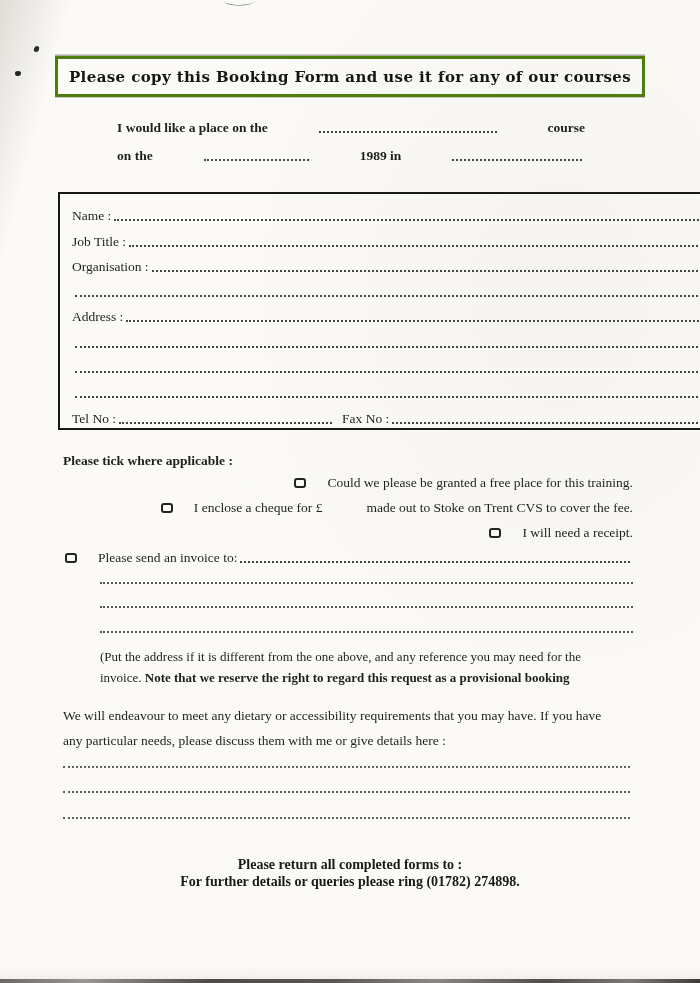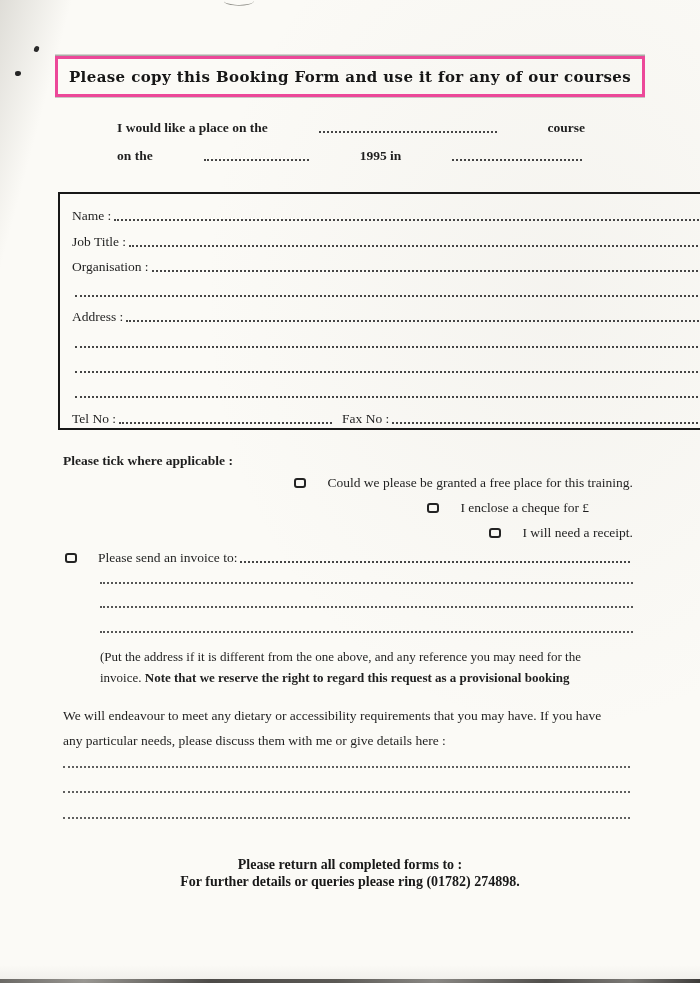--- a/index.html
+++ b/index.html
@@ -20,21 +20,21 @@
   
   .edge-bottom { position:absolute; left:0; right:0; bottom:0; height:4px;
     background:linear-gradient(90deg,#6b6965 0%,#999792 12%,#4d4b48 30%,#5b5955 48%,#8a8884 62%,#504e4b 78%,#7b7975 90%,#3e3c3a 100%); }
   .ink-dot-1 { position:absolute; left:34px; top:46px; width:5px; height:6px; background:#2b2b2b; border-radius:60% 40% 55% 45%; transform:rotate(18deg); }
   .ink-dot-2 { position:absolute; left:15px; top:71px; width:6px; height:5px; background:#242424; border-radius:50% 50% 45% 55%; }
   .scratch-top { position:absolute; left:224px; top:-4px; width:30px; height:10px;
     border-bottom:1.5px solid rgba(110,108,102,.75); border-radius:0 0 100% 60%; transform:rotate(4deg); }
 
   
   .banner { position:absolute; left:55px; top:56px; width:590px; height:41px;
-    border:3px solid #ec4899; box-shadow:0 -1.5px 0 rgba(50,50,48,.4), 0 1px 0 rgba(50,50,48,.25);
+    border:3px solid #4d7c0f; box-shadow:0 -1.5px 0 rgba(50,50,48,.4), 0 1px 0 rgba(50,50,48,.25);
     display:flex; align-items:center; justify-content:center; }
   .banner-text { font-family:"DejaVu Serif", serif; font-weight:bold; font-size:15px; letter-spacing:.4px; color:#161616; }
 
   
   .dotfill { flex:1 1 auto; border-bottom:2px dotted #454545; margin:0 3px 3px 3px; min-width:14px; }
   .dotfill.fixed { flex:0 0 auto; }
   .row { display:flex; align-items:flex-end; white-space:nowrap; }
 
   
   .intro { position:absolute; left:117px; top:116px; width:468px; font-weight:bold; font-size:13.5px; }
@@ -83,21 +83,21 @@
 
   <div class="intro">
     <div class="row">
       <span>I would like a place on the</span>
       <span class="dotfill"></span>
       <span>course</span>
     </div>
     <div class="row">
       <span>on the</span>
       <span class="dotfill fixed" style="width:105px"></span>
-      <span>1995 in</span>
+      <span>1989 in</span>
       <span class="dotfill"></span>
     </div>
   </div>
 
   <div class="details-box">
     <div class="row">
       <span>Name :</span>
       <span class="dotfill"></span>
     </div>
     <div class="row">
@@ -136,20 +136,21 @@
 
   <div class="tick-items">
     <div class="row">
       <span class="checkbox"></span>
       <span class="tick-label">Could we please be granted a free place for this training.</span>
     </div>
     <div class="row">
       <span class="checkbox"></span>
       <span class="tick-label">I enclose a cheque for £</span>
       <span class="amount-gap"></span>
+      <span>made out to Stoke on Trent CVS to cover the fee.</span>
     </div>
     <div class="row">
       <span class="checkbox"></span>
       <span class="tick-label">I will need a receipt.</span>
     </div>
     <div class="row">
       <span class="checkbox"></span>
       <span class="tick-label">Please send an invoice to:</span>
       <span class="dotfill"></span>
     </div>

